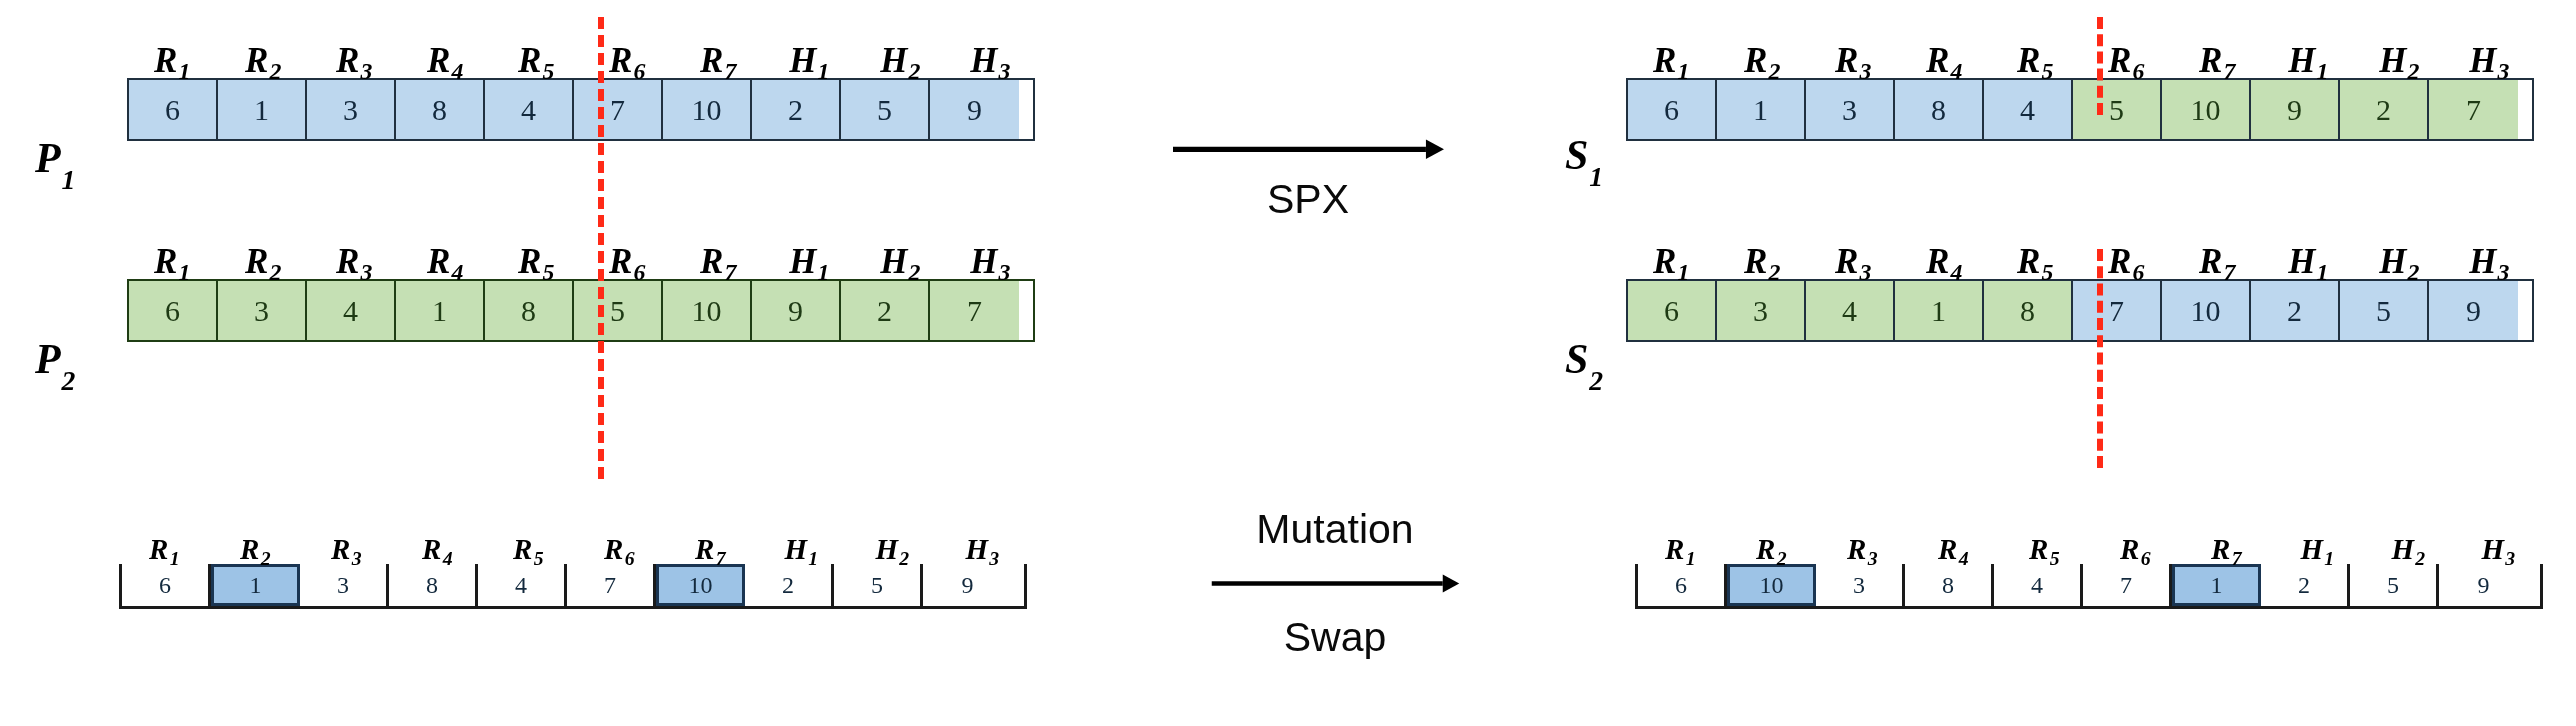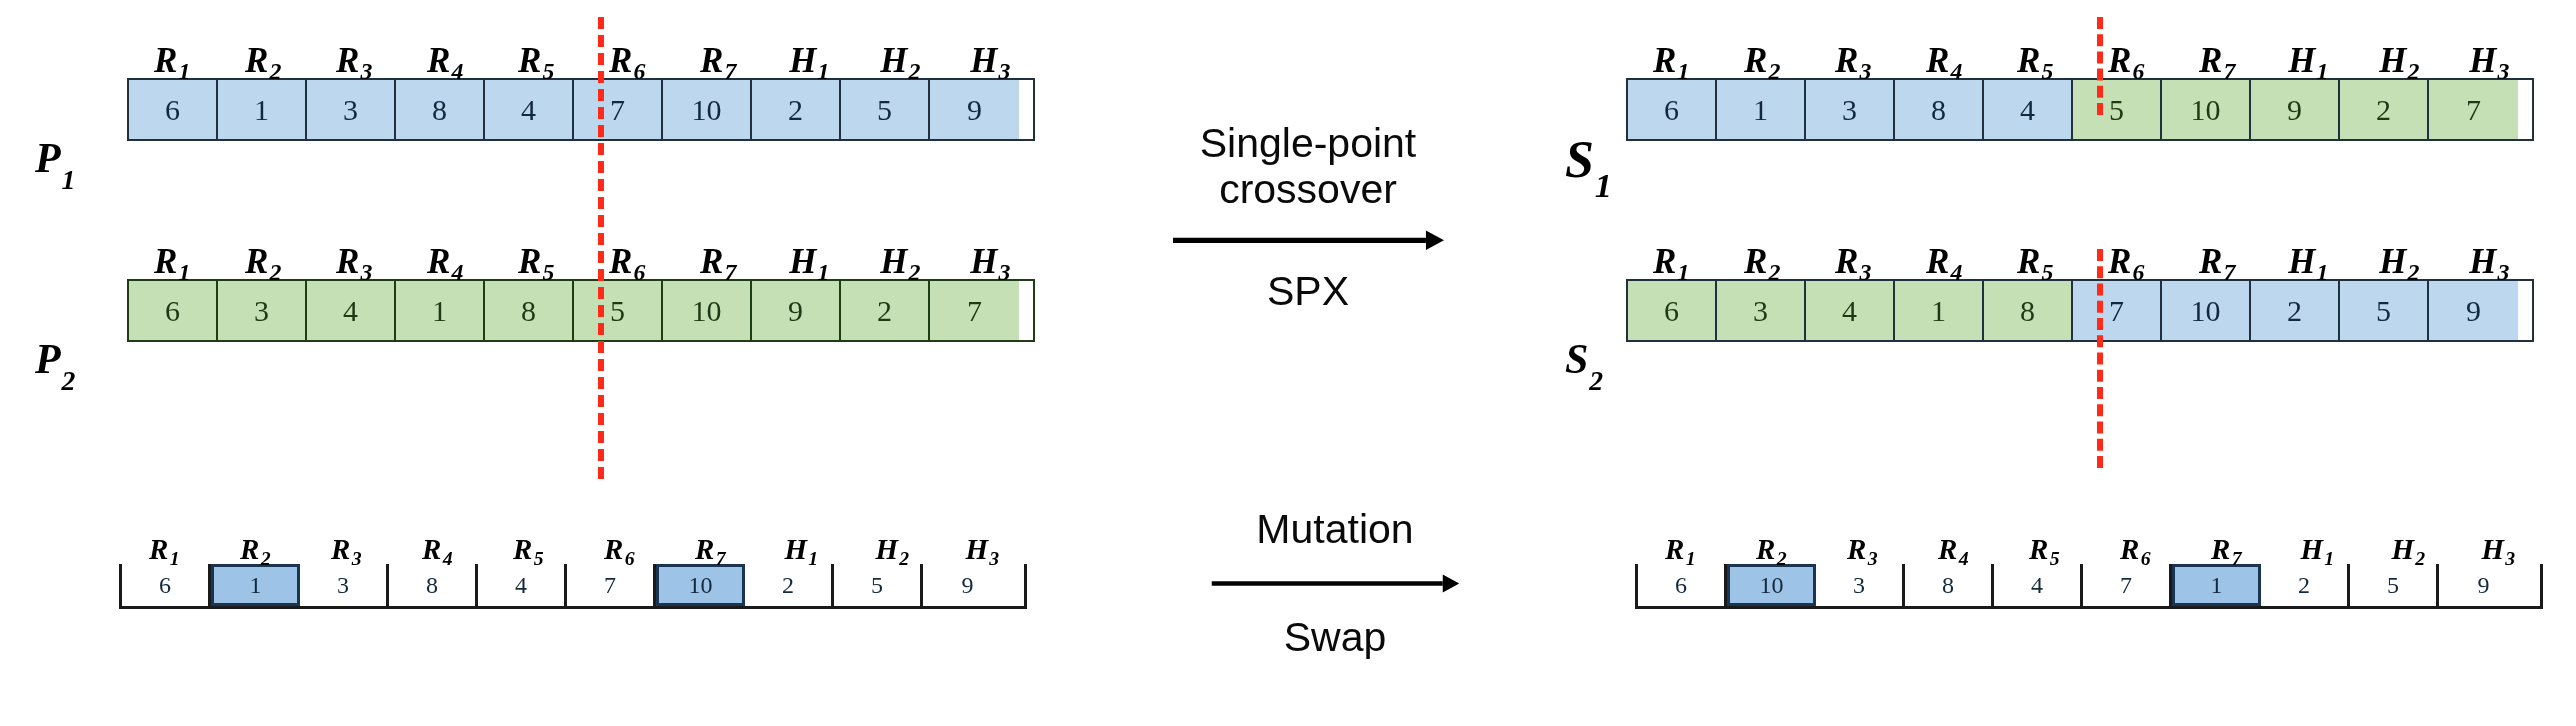--- a/index.html
+++ b/index.html
@@ -173,32 +173,30 @@
       <div class="cell c-green" style="width: 89px; height: 59px; font-size: 30px;">10</div>
       <div class="cell c-green" style="width: 89px; height: 59px; font-size: 30px;">9</div>
       <div class="cell c-green" style="width: 89px; height: 59px; font-size: 30px;">2</div>
       <div class="cell c-green" style="width: 89px; height: 59px; font-size: 30px;">7</div>
     </div>
   </div>
 
 <div class="cut-line" style="left:598px; top:16.6px; height:462px;"></div>
 
 <div class="op-group" style="left:1161px; top:121px; width:294px;">
-  <div class="op-top" style="font-size:41px;">Single-point
-crossover</div>
   <div class="op-arrow" style="margin-top:16.6px;">
     <svg width="271" height="22.6" viewBox="0 0 360 30">
       <line x1="0" y1="15" x2="336" y2="15" stroke="#000" stroke-width="7"></line>
       <polygon points="336,2 360,15 336,28" fill="#000"></polygon>
     </svg>
   </div>
   <div class="op-bottom" style="font-size:41px; margin-top:16.6px;">SPX</div>
 </div>
 
-<div class="row-label" style="left:1565px; top:134px; font-size:52px;">
+<div class="row-label" style="left:1565px; top:134px; font-size:42px;">
   <span>S</span><sub>1</sub>
 </div>
 <div class="chrom-block" id="s1-block" style="left:1626px; top:39px;">
     <div class="hdr-row" style="height: 39px;">
       <div class="hdr-cell" style="width: 91px; font-size: 35px;">R<sub>1</sub></div>
       <div class="hdr-cell" style="width: 91px; font-size: 35px;">R<sub>2</sub></div>
       <div class="hdr-cell" style="width: 91px; font-size: 35px;">R<sub>3</sub></div>
       <div class="hdr-cell" style="width: 91px; font-size: 35px;">R<sub>4</sub></div>
       <div class="hdr-cell" style="width: 91px; font-size: 35px;">R<sub>5</sub></div>
       <div class="hdr-cell" style="width: 91px; font-size: 35px;">R<sub>6</sub></div>

